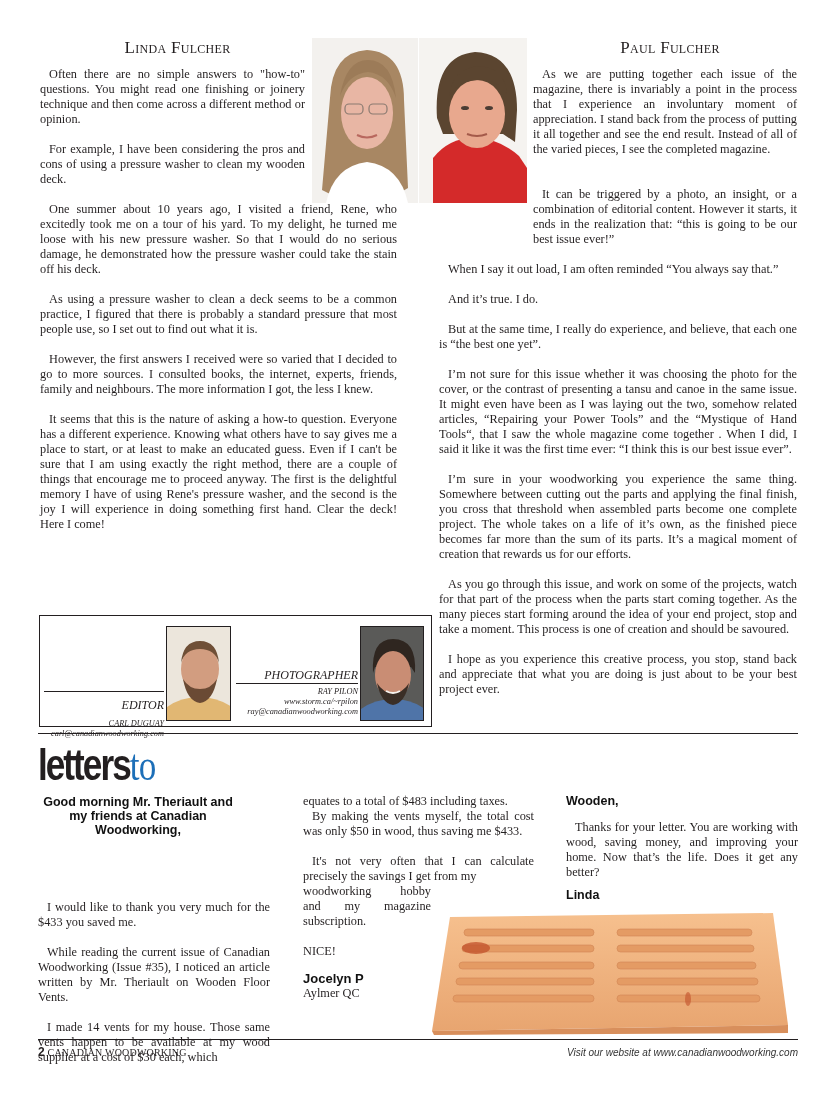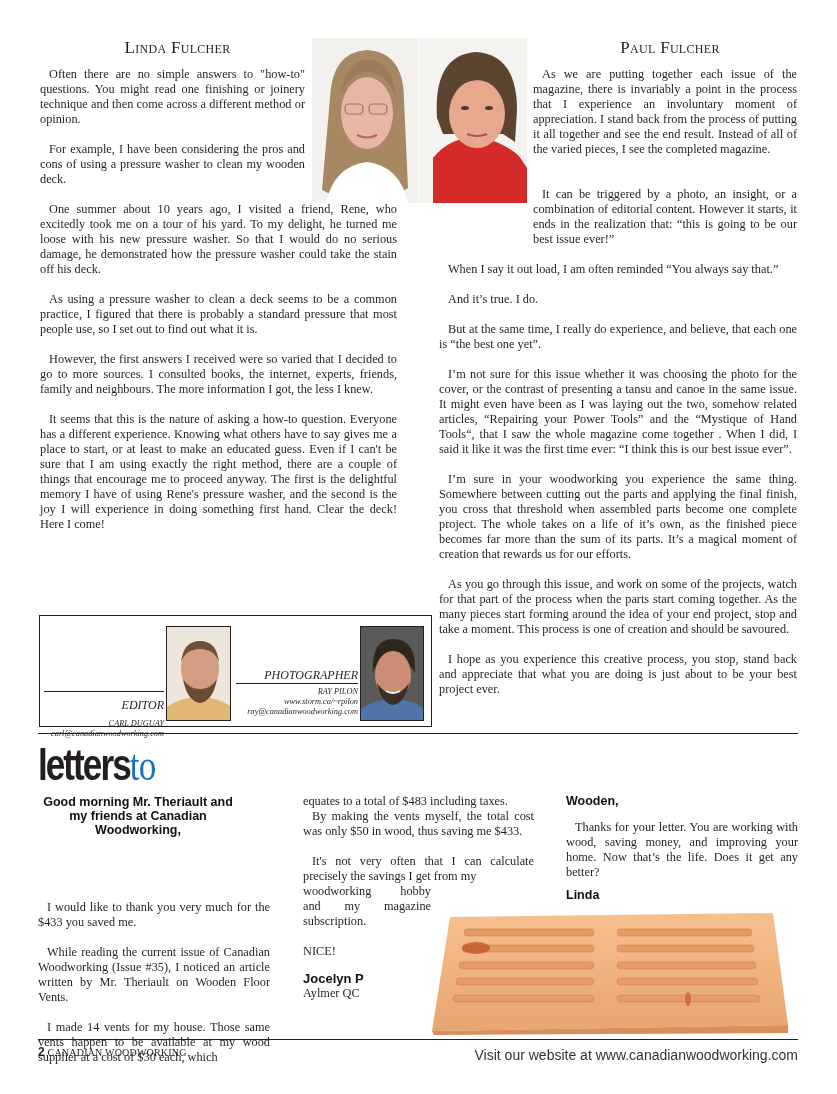--- a/index.html
+++ b/index.html
@@ -13,21 +13,21 @@
   .photo { position: absolute; overflow: hidden; }
   .box { position: absolute; border: 1px solid #231f20; }
   .credit { font-family: "Liberation Serif", serif; font-style: italic; font-size: 8.3px; line-height: 10px; text-align: right; color: #231f20; }
   .credit .role { font-size: 12px; }
   .rule { position: absolute; height: 1px; background: #231f20; }
   .letters-logo { font-family: "Liberation Sans", sans-serif; font-weight: bold; font-size: 45px; letter-spacing: -2.5px; line-height: 40px; color: #231f20; transform: scaleX(0.78); transform-origin: left; }
   .letters-logo .to { font-family: "Liberation Serif", serif; font-weight: normal; color: #1d6fb8; letter-spacing: -1px; }
   .sans-bold { font-family: "Liberation Sans", sans-serif; font-weight: bold; font-size: 12.5px; line-height: 14px; color: #111; }
   .footer-left { font-family: "Liberation Serif", serif; font-size: 10px; letter-spacing: 0.2px; }
   .footer-left b { font-family: "Liberation Sans", sans-serif; font-size: 12px; }
-  .footer-right { font-family: "Liberation Sans", sans-serif; font-size: 14px; color: #333; }
+  .footer-right { font-family: "Liberation Sans", sans-serif; font-style: italic; font-size: 10px; color: #333; }
 </style>
 </head>
 <body>
 
 <div class="abs head-name" style="left:40px; top:38px; width:275px;">Linda Fulcher</div>
 
 <div class="abs serif" style="left:40px; top:67px; width:265px;">
   <p>Often there are no simple answers to "how-to" questions. You might read one finishing or joinery technique and then come across a different method or opinion.</p>
   <p>For example, I have been considering the pros and cons of using a pressure washer to clean my wooden deck.</p>
 </div>

